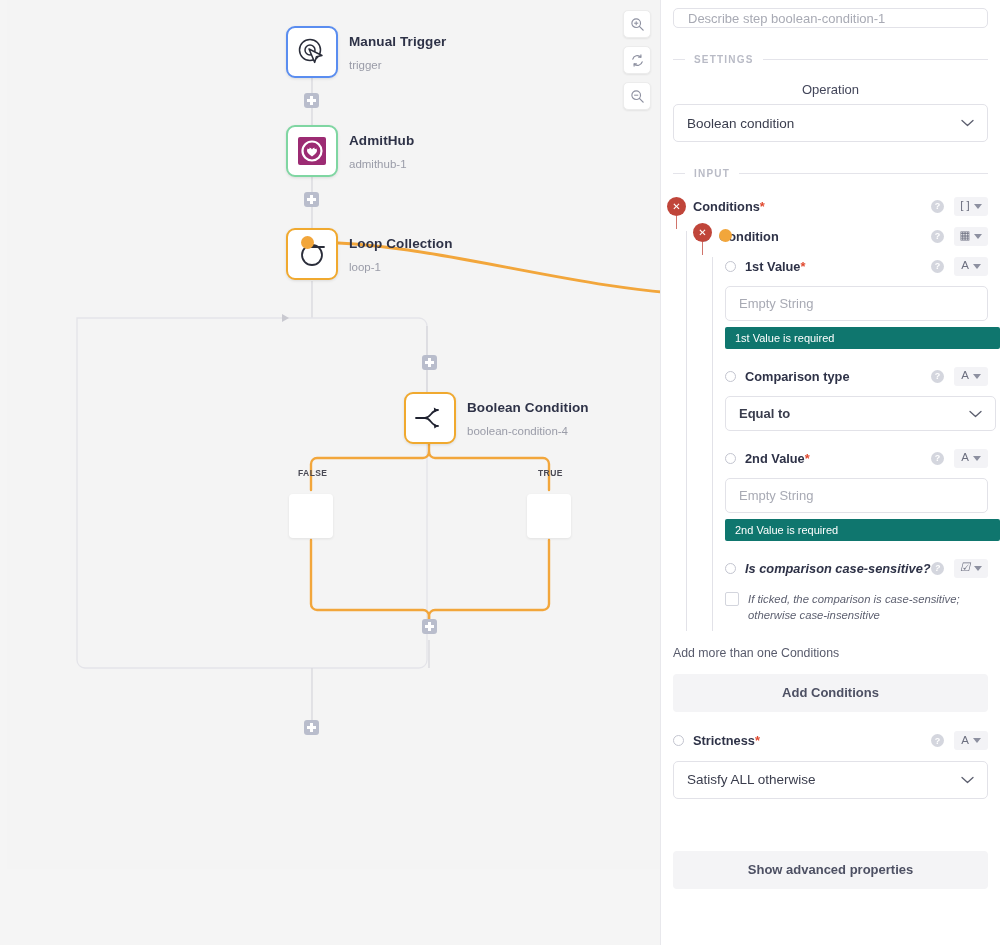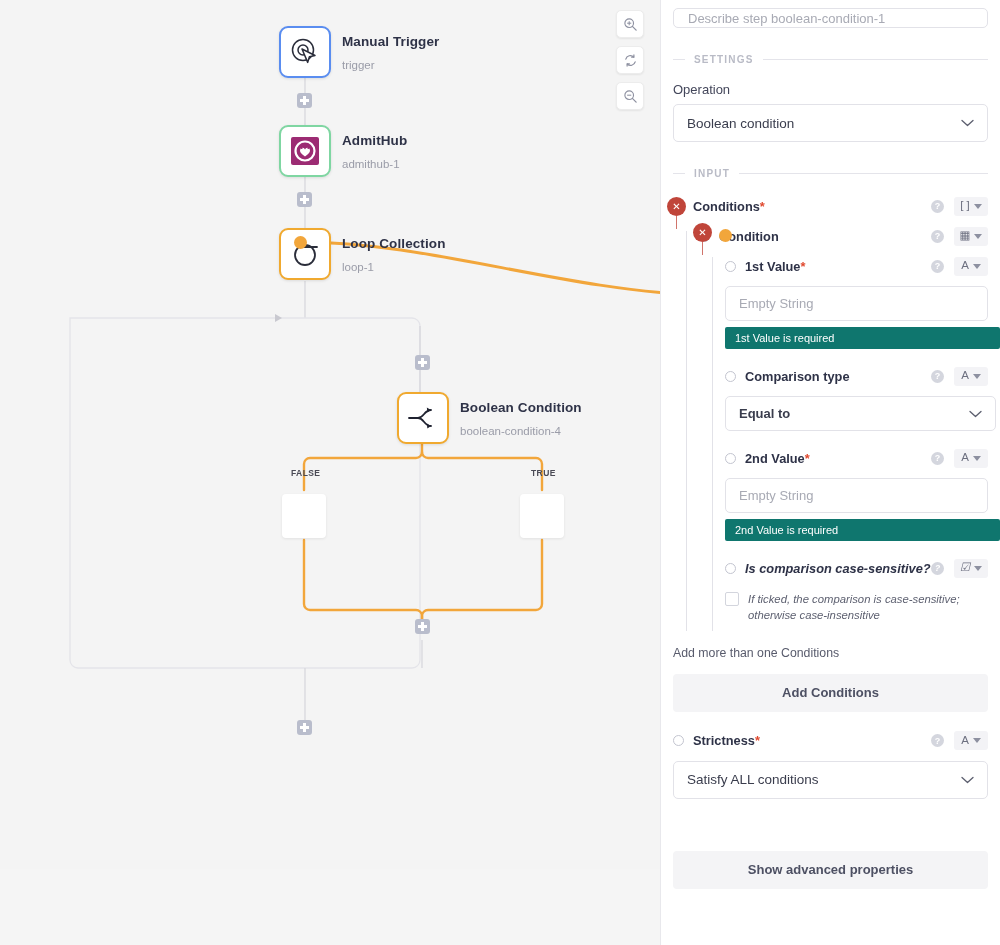--- a/index.html
+++ b/index.html
@@ -6,21 +6,21 @@
   html, body {
     width: 1000px; height: 945px;
     font-family: "Liberation Sans", sans-serif;
     background: #f5f5f5;
     overflow: hidden;
   }
   #root { position: relative; width: 1000px; height: 945px; }
 
   
   #canvas {
-    position: absolute; left: 0; top: 0;
+    position: absolute; left: 7px; top: 0;
     width: 660px; height: 869px;
     background: #f4f4f4;
     overflow: hidden;
   }
   #flow-svg { position: absolute; left: 0; top: 0; }
 
   
   #zoom-controls {
     position: absolute; left: 616px; top: 10px;
     display: flex; flex-direction: column; gap: 8px;
@@ -99,21 +99,21 @@
     display: flex; align-items: center; gap: 9px;
     margin: 26px 12px 0 0; padding-left: 12px;
   }
   .section-rule .dash-l { width: 12px; height: 1px; background: #e4e4ea; flex: none; }
   .section-rule .lbl {
     font-size: 10px; letter-spacing: 1.2px; color: #b9bbc6; font-weight: 600;
   }
   .section-rule .dash-r { flex: 1; height: 1px; background: #e4e4ea; }
 
   .field-label {
-    font-size: 13px; color: #43465a; margin: 17px 12px 7px 12px;
+    font-size: 13px; color: #43465a; margin: 17px 12px 7px 12px; text-align: center;
   }
   .select-box {
     margin: 0 12px; height: 38px;
     border: 1px solid #e2e2e8; border-radius: 5px; background: #fff;
     display: flex; align-items: center; padding: 0 13px;
     font-size: 13.5px; color: #3a3d4d; cursor: pointer;
   }
   .select-box .val { flex: 1; }
   .chev {
     width: 13px; height: 8px; flex: none;
@@ -495,21 +495,21 @@
           <span>Strictness</span><span class="star">*</span>
         </span>
         <span class="spacer"></span>
         <span class="help-icon">?</span>
         <span class="type-chip">
           <span class="glyph">A</span>
           <span class="caret"></span>
         </span>
       </div>
       <div class="select-box" style="margin-top:7px;">
-        <span class="val">Satisfy ALL conditions</span>
+        <span class="val">Satisfy ALL otherwise</span>
         <span class="chev">
           <svg width="13" height="8" viewBox="0 0 13 8">
               <path d="M1 1.5 L6.5 6.5 L12 1.5" fill="none" stroke="#5b5e6e" stroke-width="1.3" stroke-linecap="round" stroke-linejoin="round"></path>
             </svg>
         </span>
       </div>
     </div>
 
     <div class="big-btn" style="margin-top:52px;">Show advanced properties</div>
   </div>

